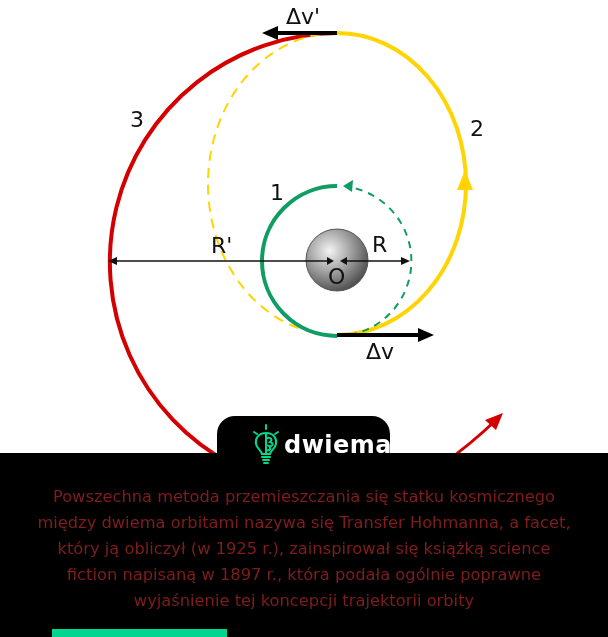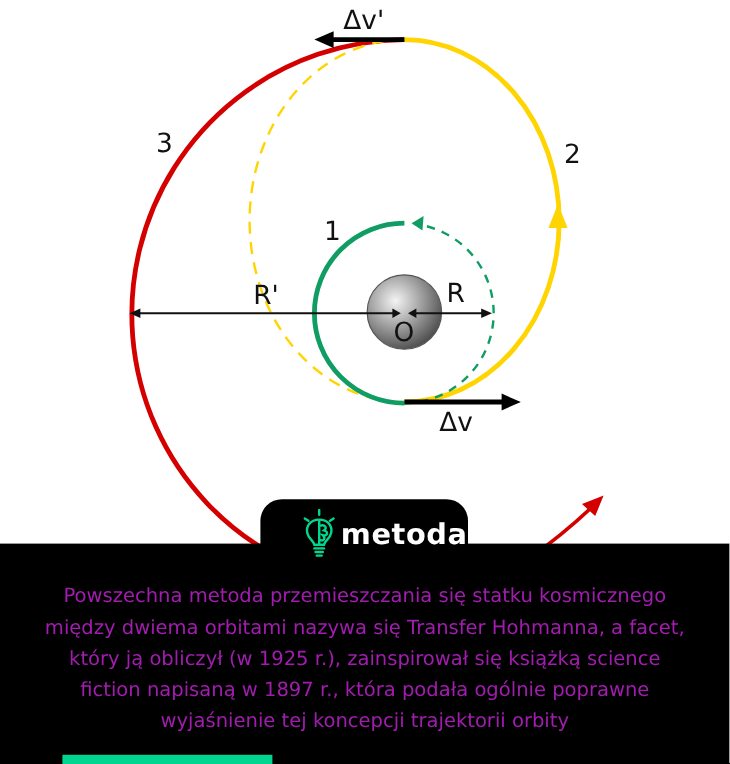--- a/index.html
+++ b/index.html
@@ -3,21 +3,21 @@
 <meta charset="utf-8">
 <style>
   html, body { margin:0; padding:0; }
   body { width:608px; height:637px; position:relative; overflow:hidden; background:#ffffff; font-family:"DejaVu Sans", sans-serif; }
   #diagram { position:absolute; left:0; top:0; width:608px; height:637px; }
   .lbl { font-family:"DejaVu Sans", sans-serif; font-size:22px; fill:#111; }
   #bottom-panel { position:absolute; left:0; top:453px; width:608px; height:184px; background:#000; }
   #logo-tab { position:absolute; left:217px; top:416px; width:173px; height:60px; background:#000; border-radius:18px 18px 0 0; }
   #logo { position:absolute; left:252px; top:424px; height:42px; display:flex; align-items:center; }
   #logo-text { font-family:"DejaVu Sans", sans-serif; font-weight:bold; font-size:24px; color:#ffffff; margin-left:4px; letter-spacing:0.5px; }
-  #caption { position:absolute; left:30px; top:484px; width:548px; text-align:center; color:#a21caf; font-family:"DejaVu Sans", sans-serif; font-size:16.3px; line-height:26px; }
+  #caption { position:absolute; left:30px; top:484px; width:548px; text-align:center; color:#7f1d1d; font-family:"DejaVu Sans", sans-serif; font-size:16.3px; line-height:26px; }
   #green-bar { position:absolute; left:52px; top:629px; width:175px; height:8px; background:#00d68f; }
 </style>
 </head>
 <body>
 
 <svg id="diagram" viewBox="0 0 608 637" xmlns="http://www.w3.org/2000/svg">
   <defs>
     <radialGradient id="planetGrad" cx="0.38" cy="0.35" r="0.7">
       <stop offset="0" stop-color="#f4f4f4"></stop>
       <stop offset="0.45" stop-color="#a9a9a9"></stop>
@@ -83,18 +83,18 @@
       <line x1="2" y1="8" x2="5" y2="10"></line>
       <line x1="26" y1="8" x2="23" y2="10"></line>
       <path d="M14 9 C6 9 3 15 4 20 C5 25 9 26 10 30 L18 30 C19 26 23 25 24 20 C25 15 22 9 14 9 Z"></path>
       <line x1="14" y1="10" x2="14" y2="30"></line>
       <path d="M15 14 C19 13 21 16 18 18 C22 19 21 23 17 22 C20 25 17 27 15 26"></path>
       <line x1="10" y1="33" x2="18" y2="33"></line>
       <line x1="11" y1="36" x2="17" y2="36"></line>
       <line x1="12" y1="39" x2="16" y2="39"></line>
     </g>
   </svg>
-  <span id="logo-text">metoda</span>
+  <span id="logo-text">dwiema</span>
 </div>
 
 <div id="caption">Powszechna metoda przemieszczania się statku kosmicznego między dwiema orbitami nazywa się Transfer Hohmanna, a facet, który ją obliczył (w 1925 r.), zainspirował się książką science fiction napisaną w 1897 r., która podała ogólnie poprawne wyjaśnienie tej koncepcji trajektorii orbity</div>
 
 <div id="green-bar"></div>
 
 </body></html>

